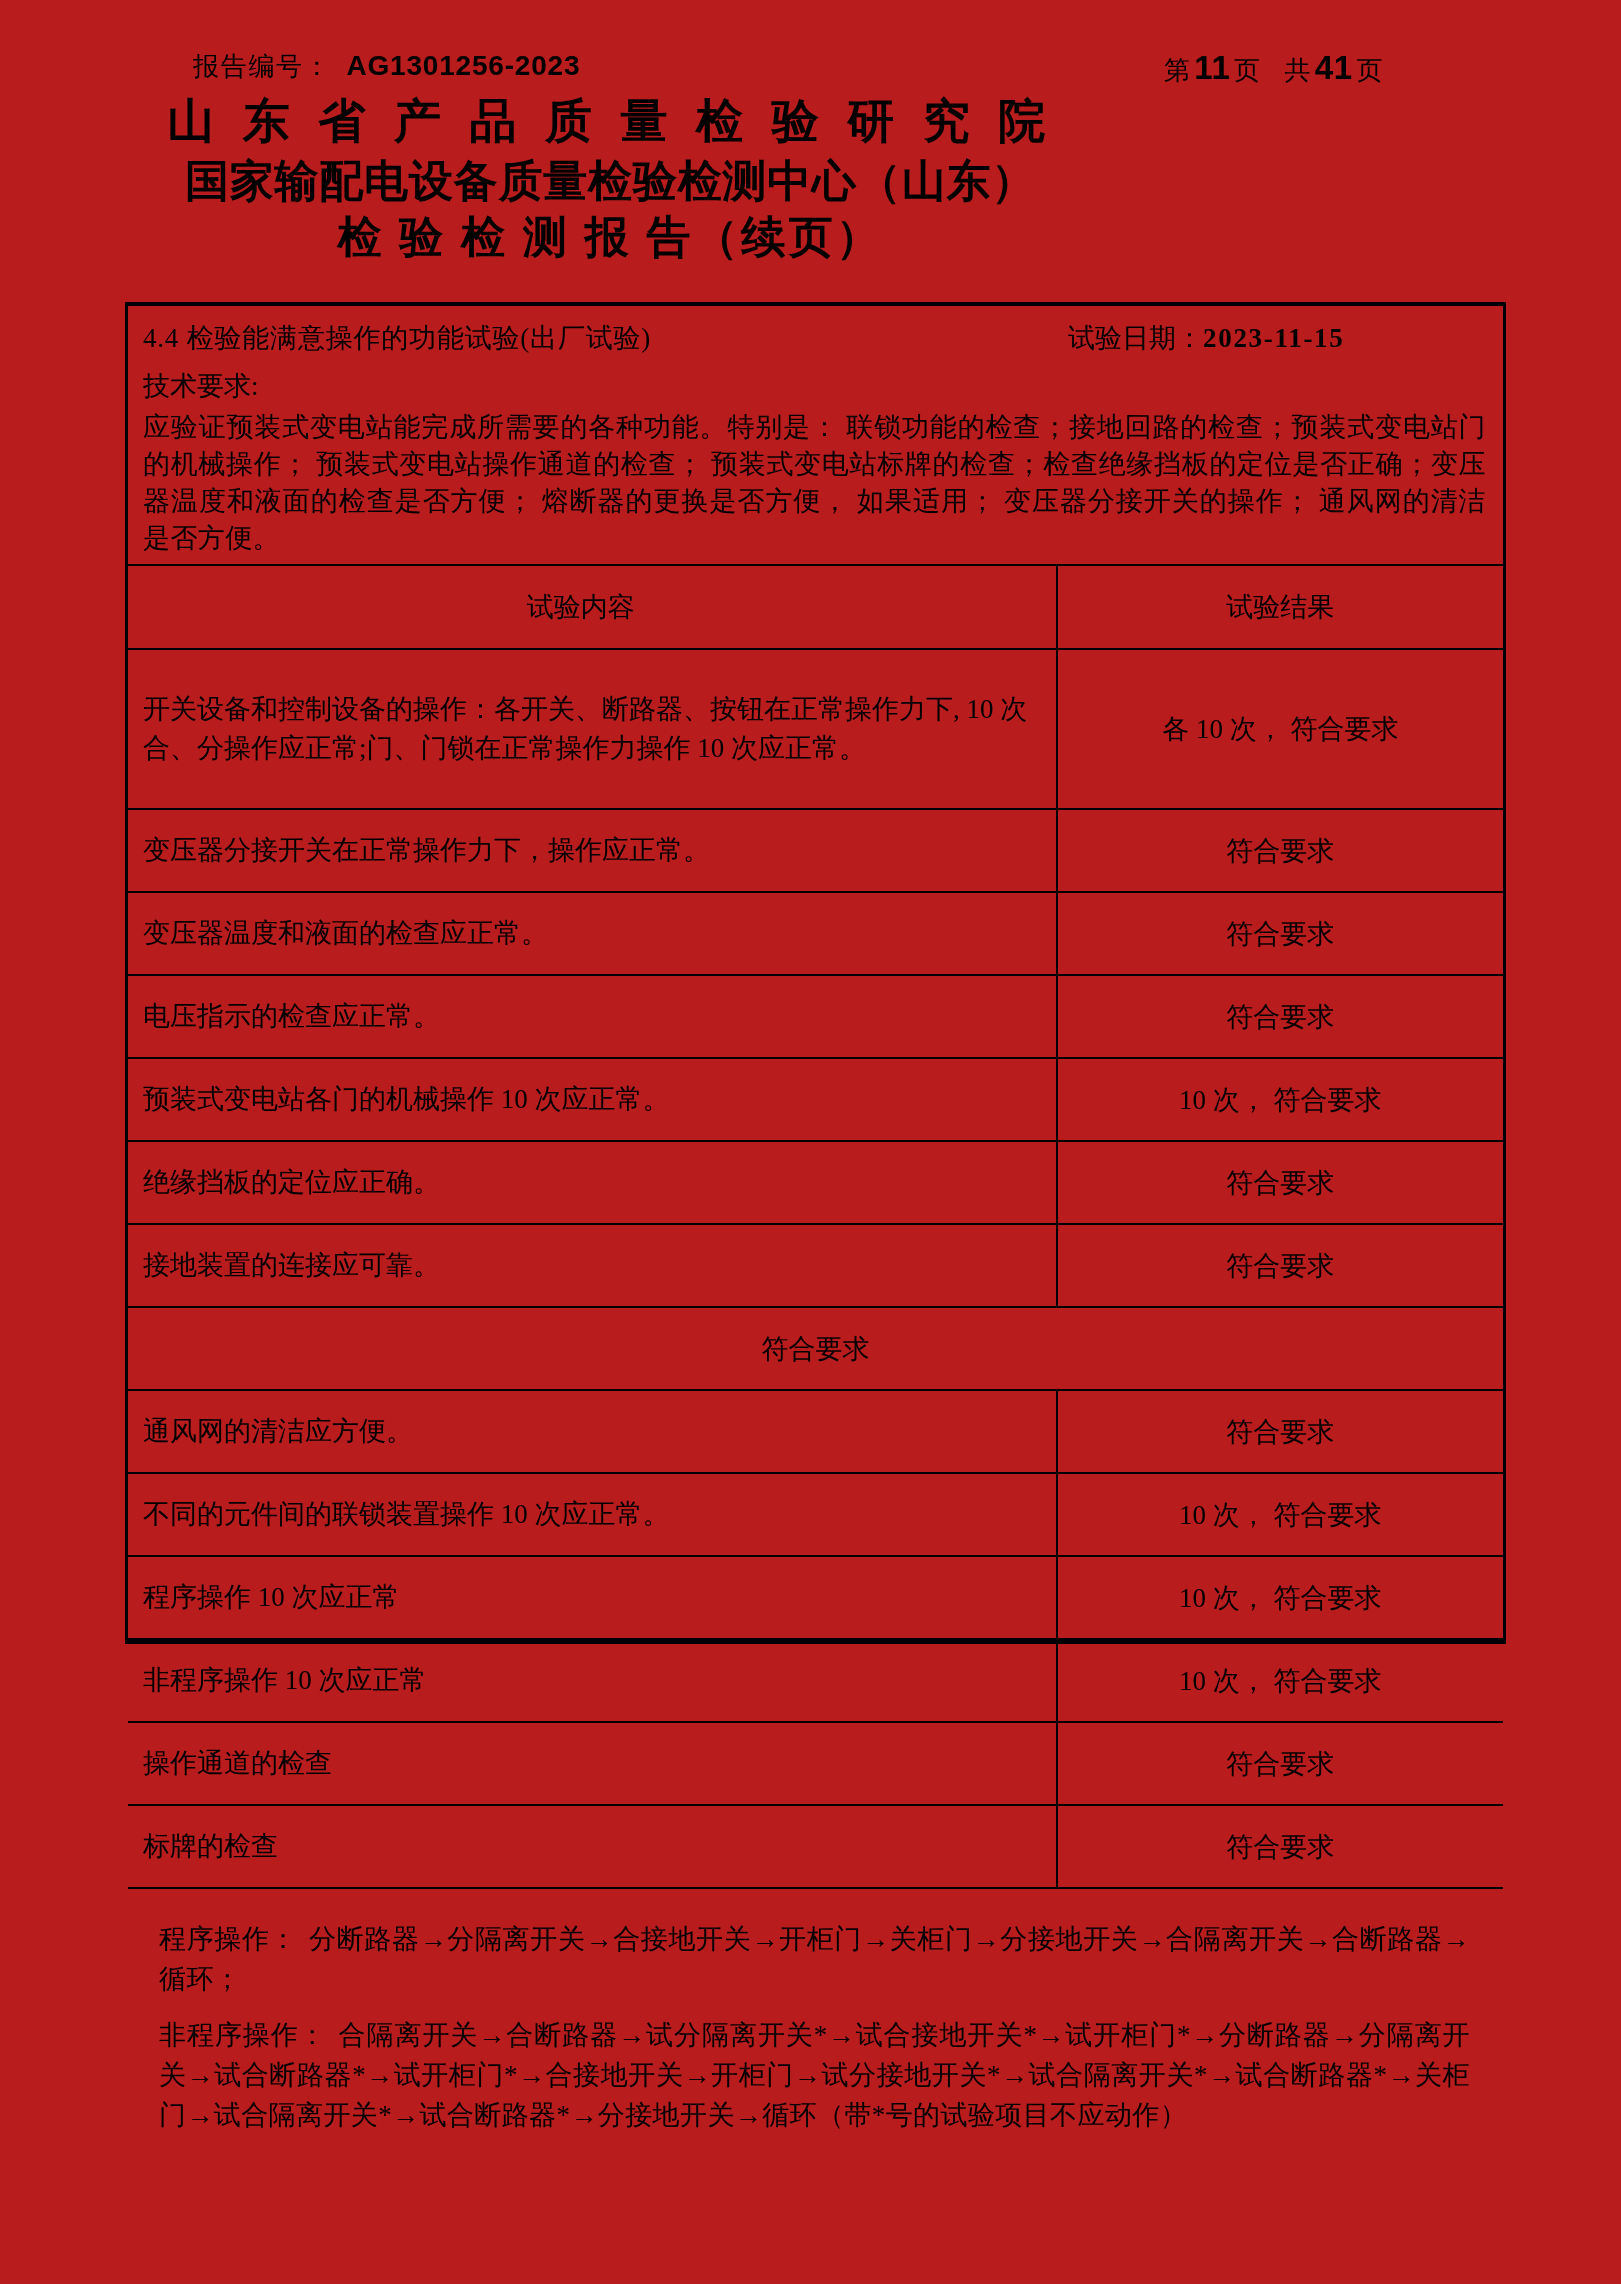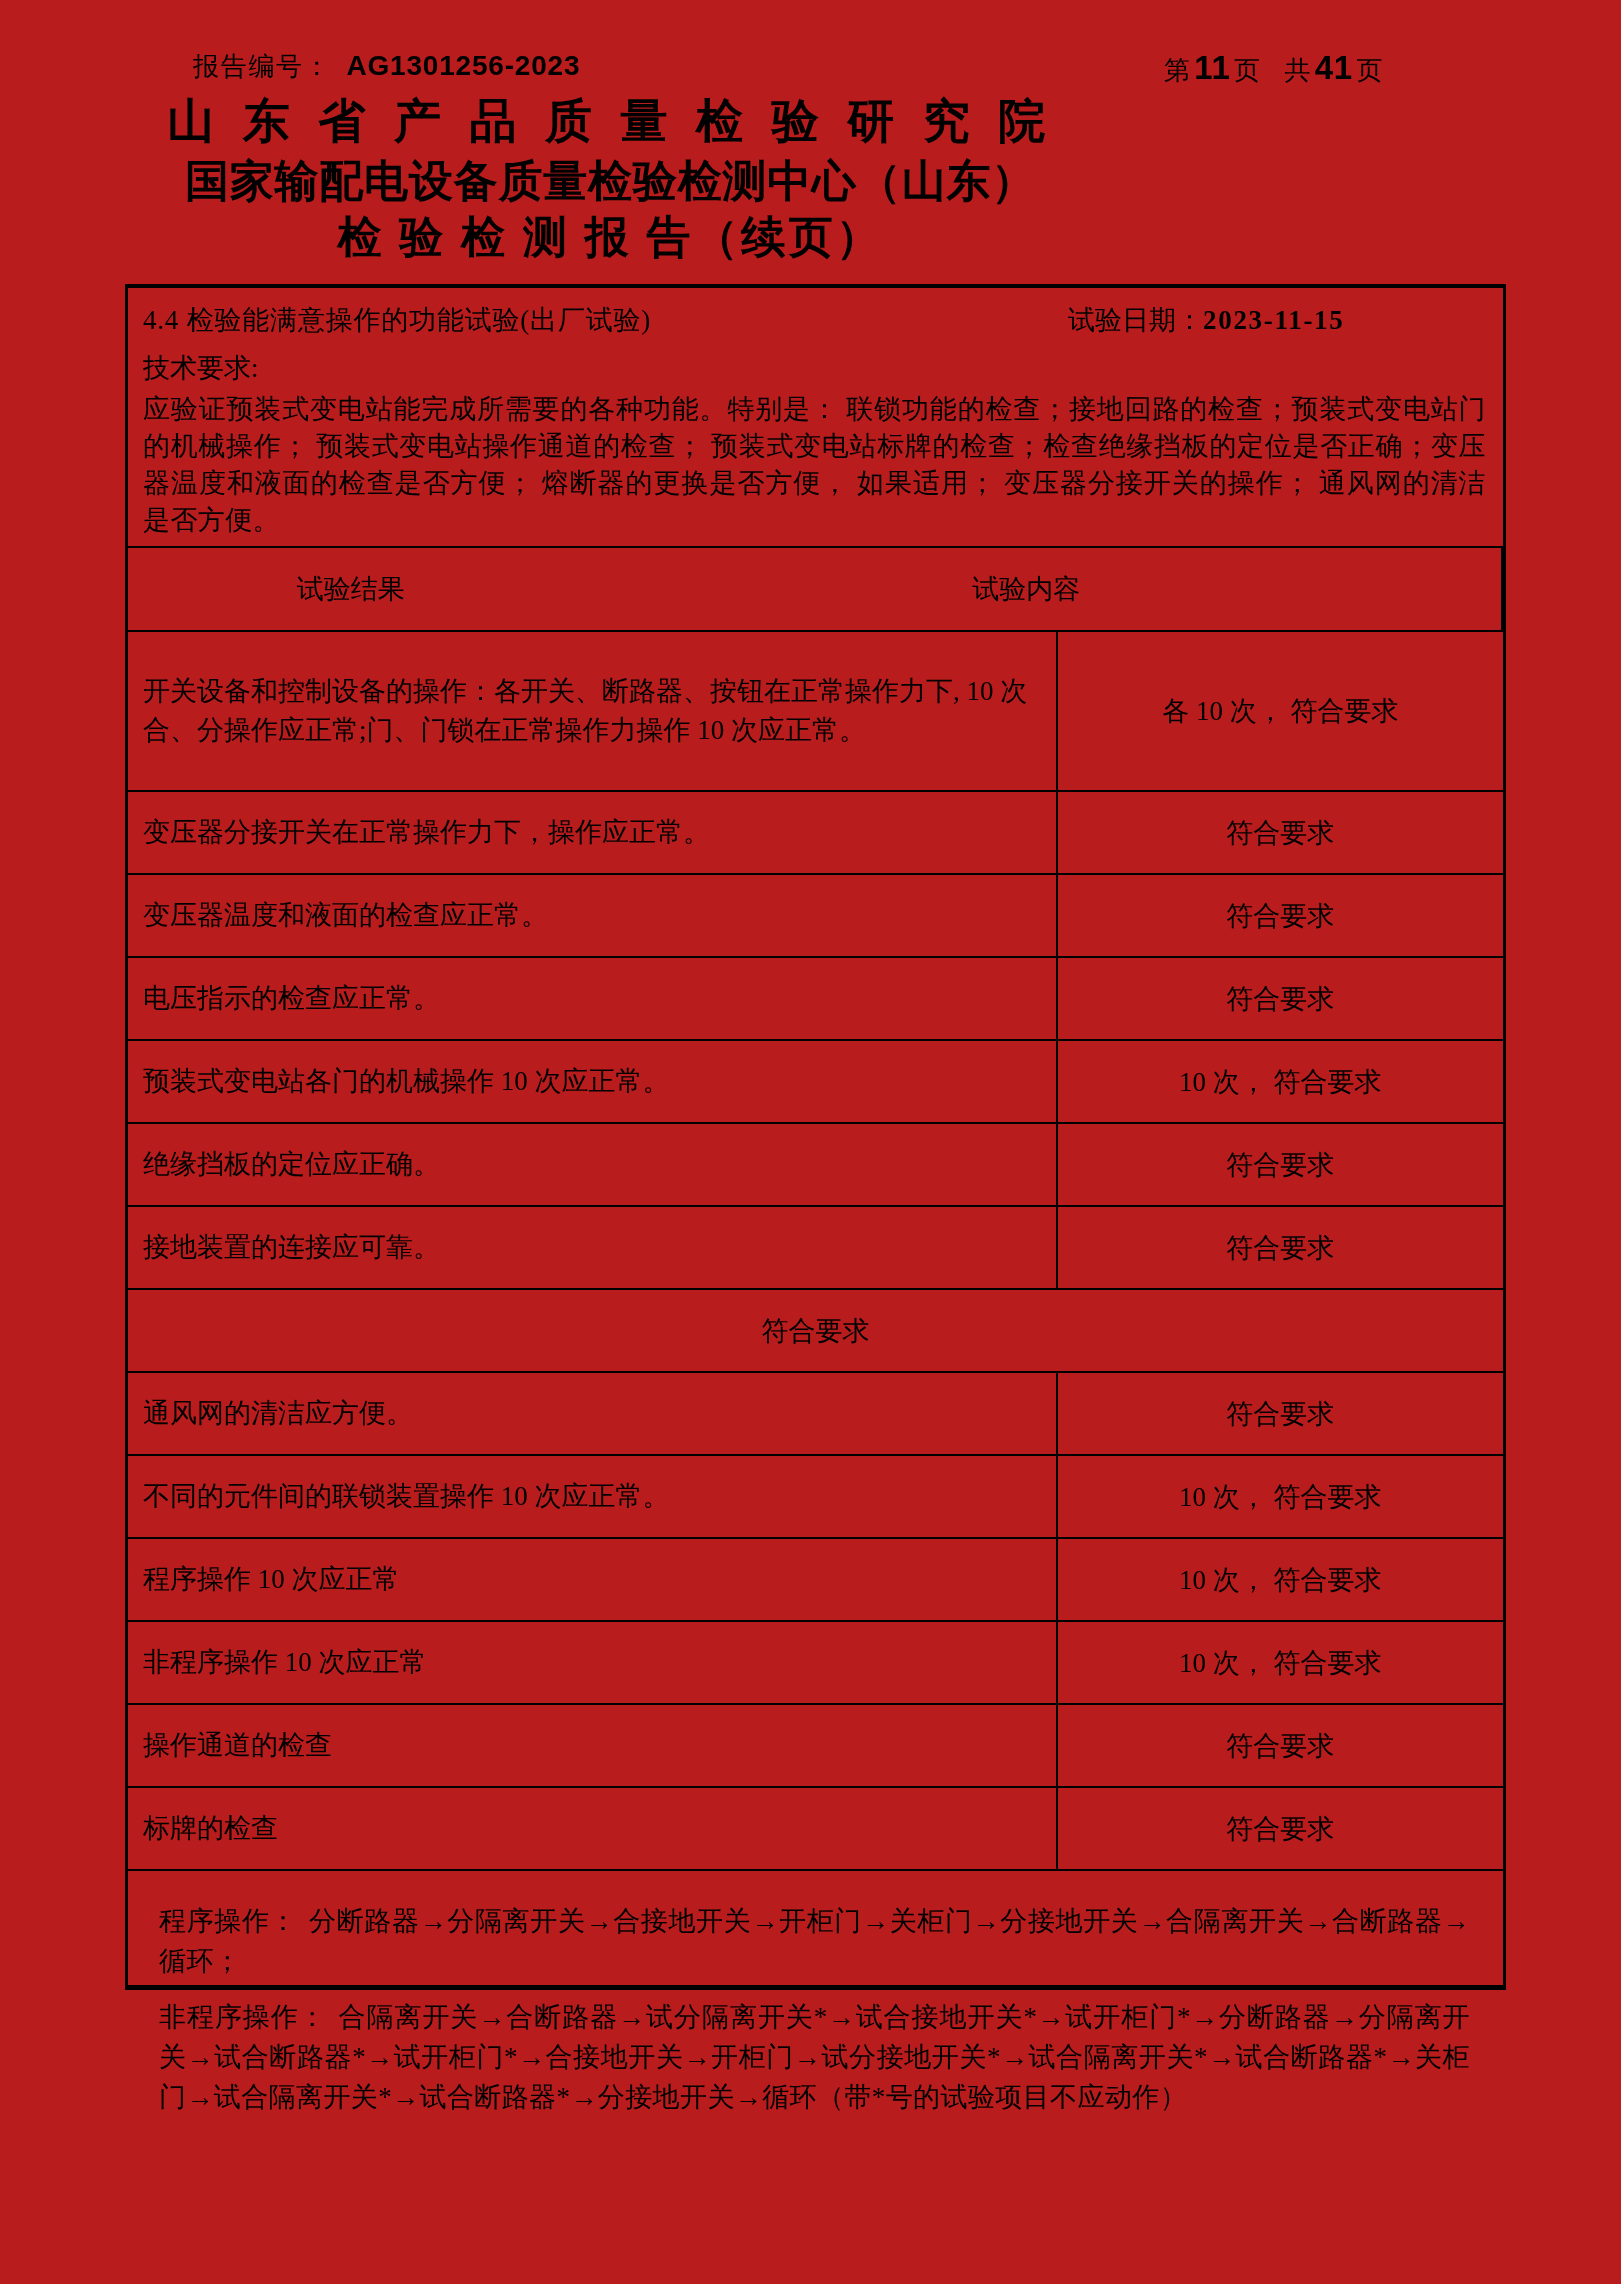--- a/index.html
+++ b/index.html
@@ -28,22 +28,22 @@
   .page-indicator .gap { display:inline-block; width:23.6px; }
 
   
   .title-block { position:absolute; top:88px; left:125px; width:971px; text-align:center; }
   .title-1 { font-size:47px; font-weight:bold; letter-spacing:8.4px; line-height:66px; white-space:nowrap; }
   .title-2 { font-size:44px; font-weight:bold; letter-spacing:0.8px; line-height:56px; white-space:nowrap; }
   .title-3 { font-size:44px; font-weight:bold; letter-spacing:3.4px; line-height:56px; white-space:nowrap; }
 
   
   .outer-box {
-    position:absolute; top:284px; left:125px;
-    width:1381px; height:1706px;
+    position:absolute; top:302px; left:125px;
+    width:1381px; height:1342px;
     border:3.4px solid #000; border-top-width:4.2px; border-bottom-width:5.9px;
     box-sizing:border-box;
     font-size:27px;
   }
 
   .info-section { height:258px; box-sizing:border-box; padding:8.4px 17px 0 15px; position:relative; }
   .clause-row { position:relative; height:49px; line-height:49px; }
   .clause-title { letter-spacing:0.8px; }
   .test-date { position:absolute; left:925px; top:0; white-space:nowrap; }
   .test-date .date-value { letter-spacing:1.7px;font-weight:bold; }
@@ -95,22 +95,22 @@
         <span class="test-date">
           <span>试验日期：</span><span class="date-value">2023-11-15</span>
         </span>
       </div>
       <div class="tech-label">技术要求:</div>
       <div class="tech-body">应验证预装式变电站能完成所需要的各种功能。特别是： 联锁功能的检查；接地回路的检查；预装式变电站门的机械操作； 预装式变电站操作通道的检查； 预装式变电站标牌的检查；检查绝缘挡板的定位是否正确；变压器温度和液面的检查是否方便； 熔断器的更换是否方便， 如果适用； 变压器分接开关的操作； 通风网的清洁是否方便。</div>
     </div>
 
     <div class="data-table">
       <div class="tr th-row">
+        <div class="td c1">试验内容</div>
         <div class="td c2">试验结果</div>
-        <div class="td c1">试验内容</div>
       </div>
 
       <div class="tr row-tall">
         <div class="td c1">开关设备和控制设备的操作：各开关、断路器、按钮在正常操作力下, 10 次合、分操作应正常;门、门锁在正常操作力操作 10 次应正常。</div>
         <div class="td c2">各 10 次， 符合要求</div>
       </div>
       <div class="tr row-std">
         <div class="td c1">变压器分接开关在正常操作力下，操作应正常。</div>
         <div class="td c2">符合要求</div>
       </div>

